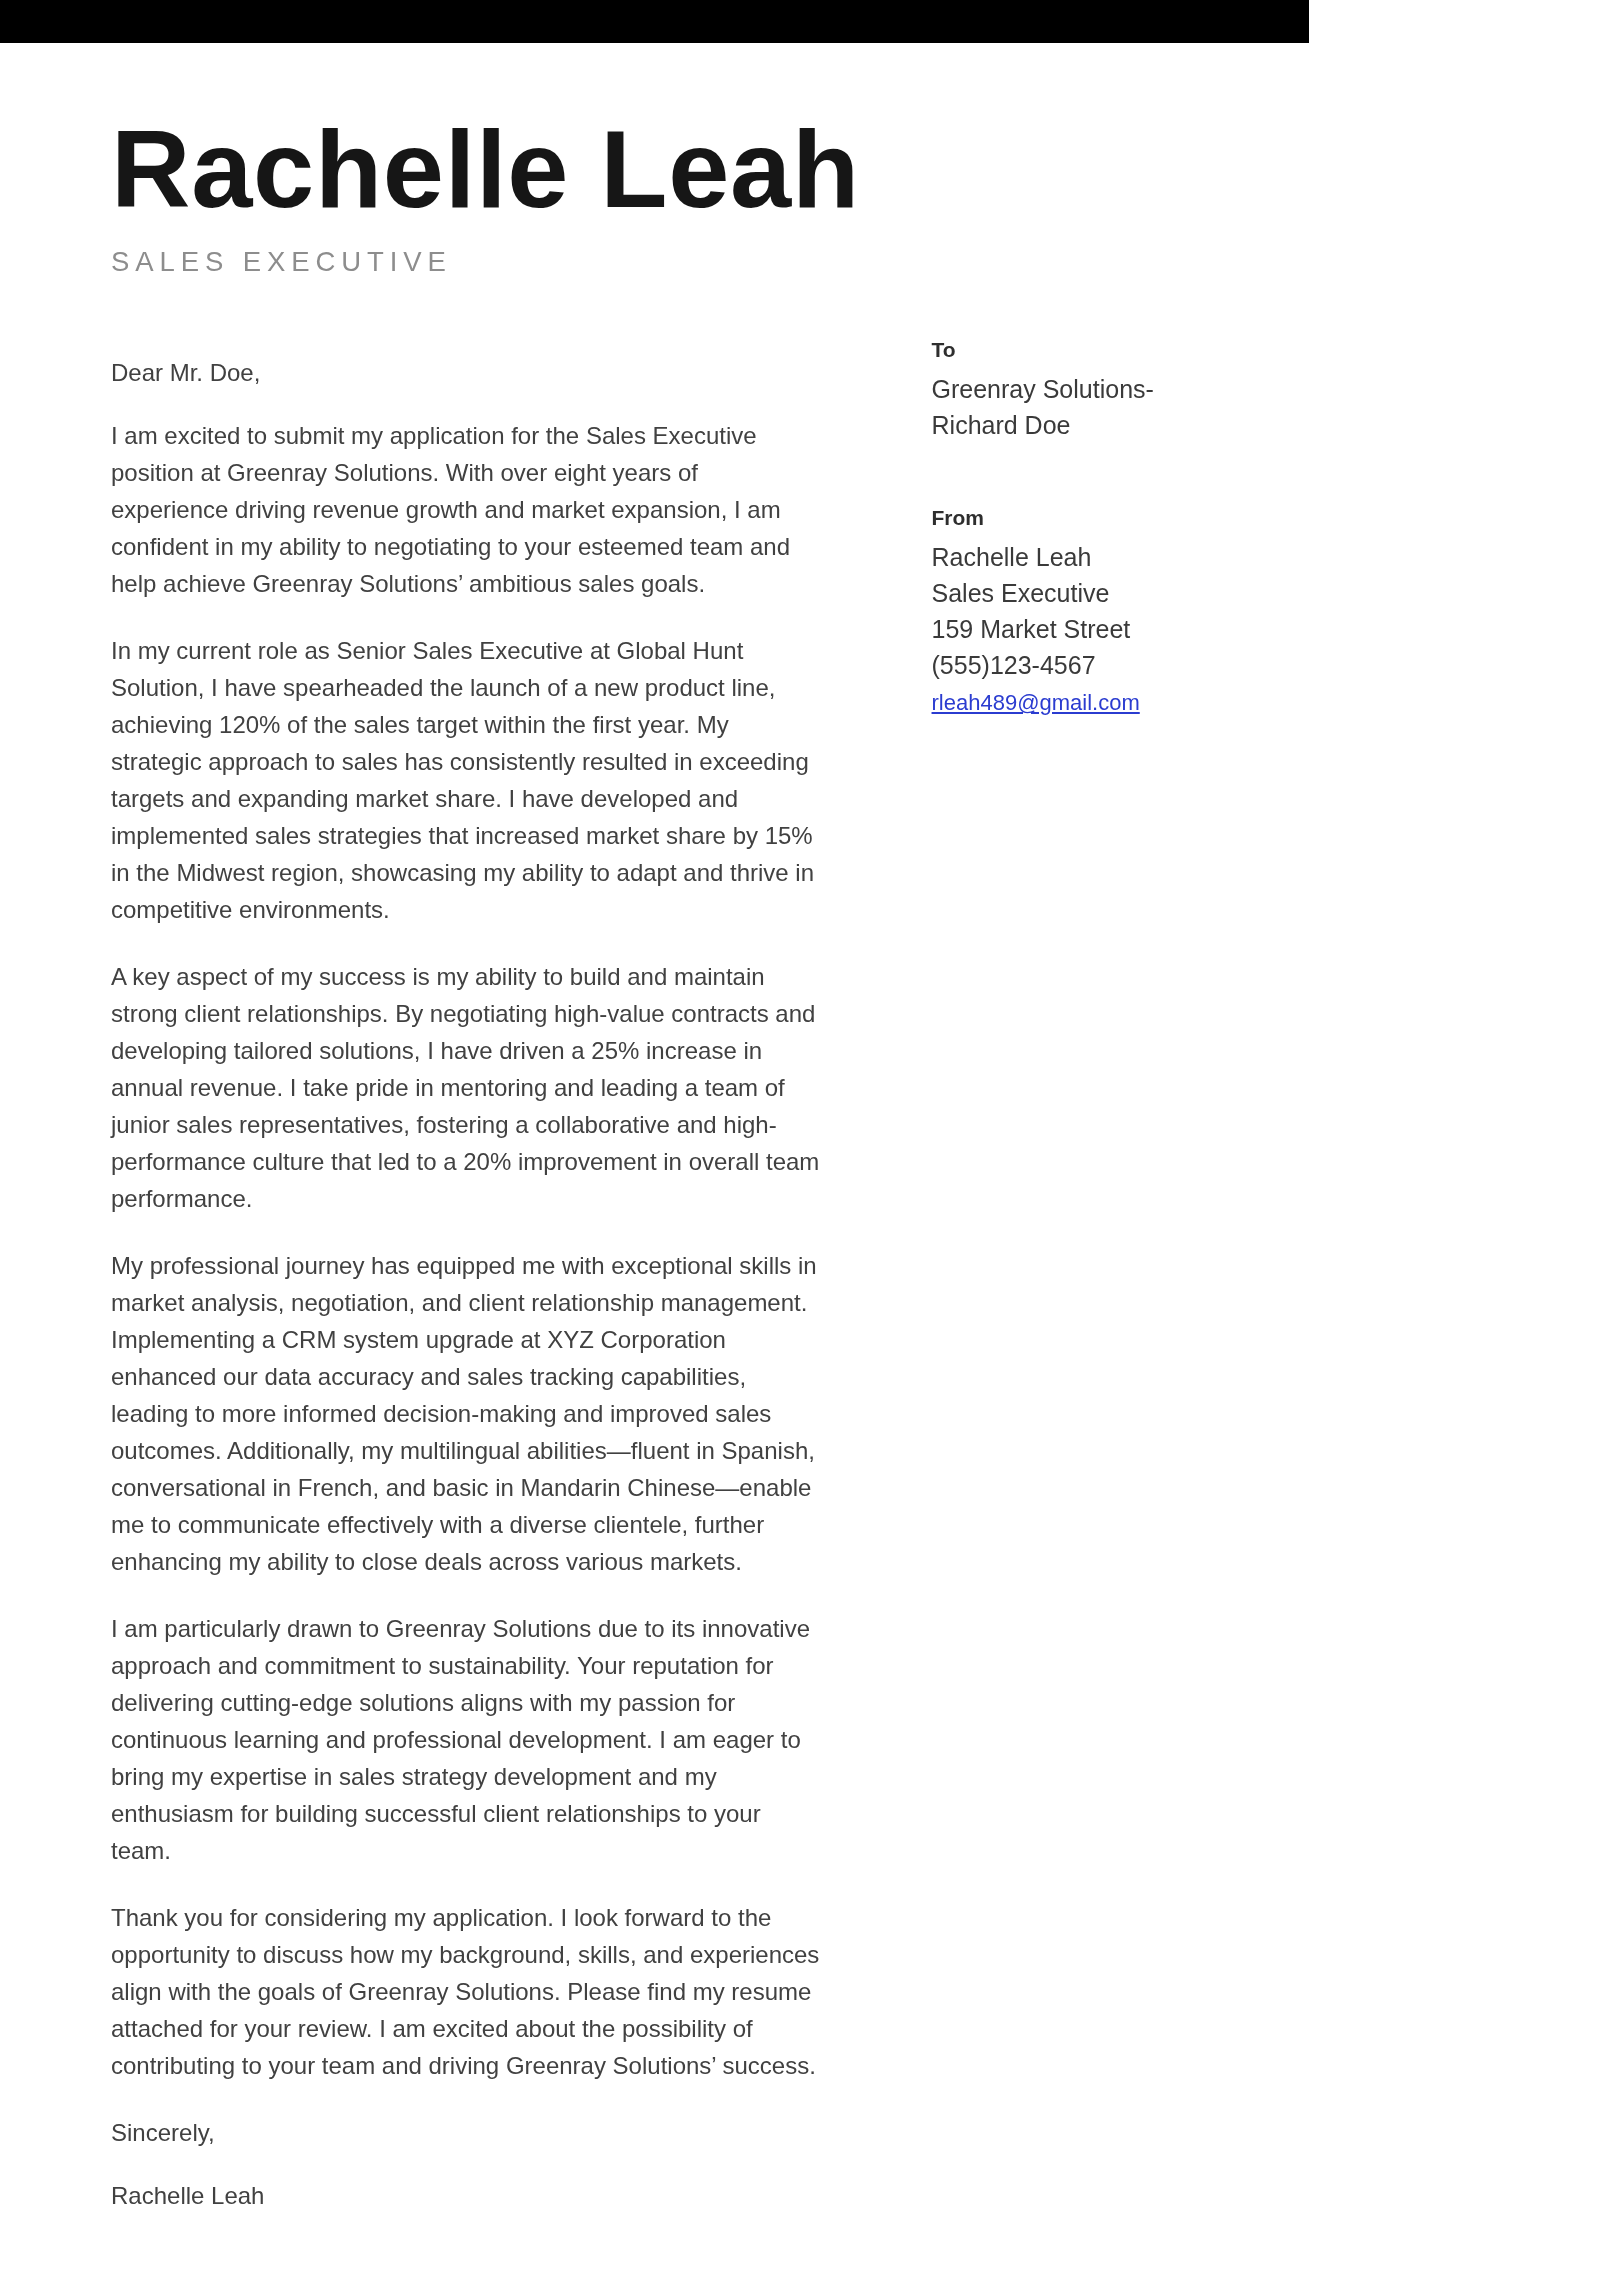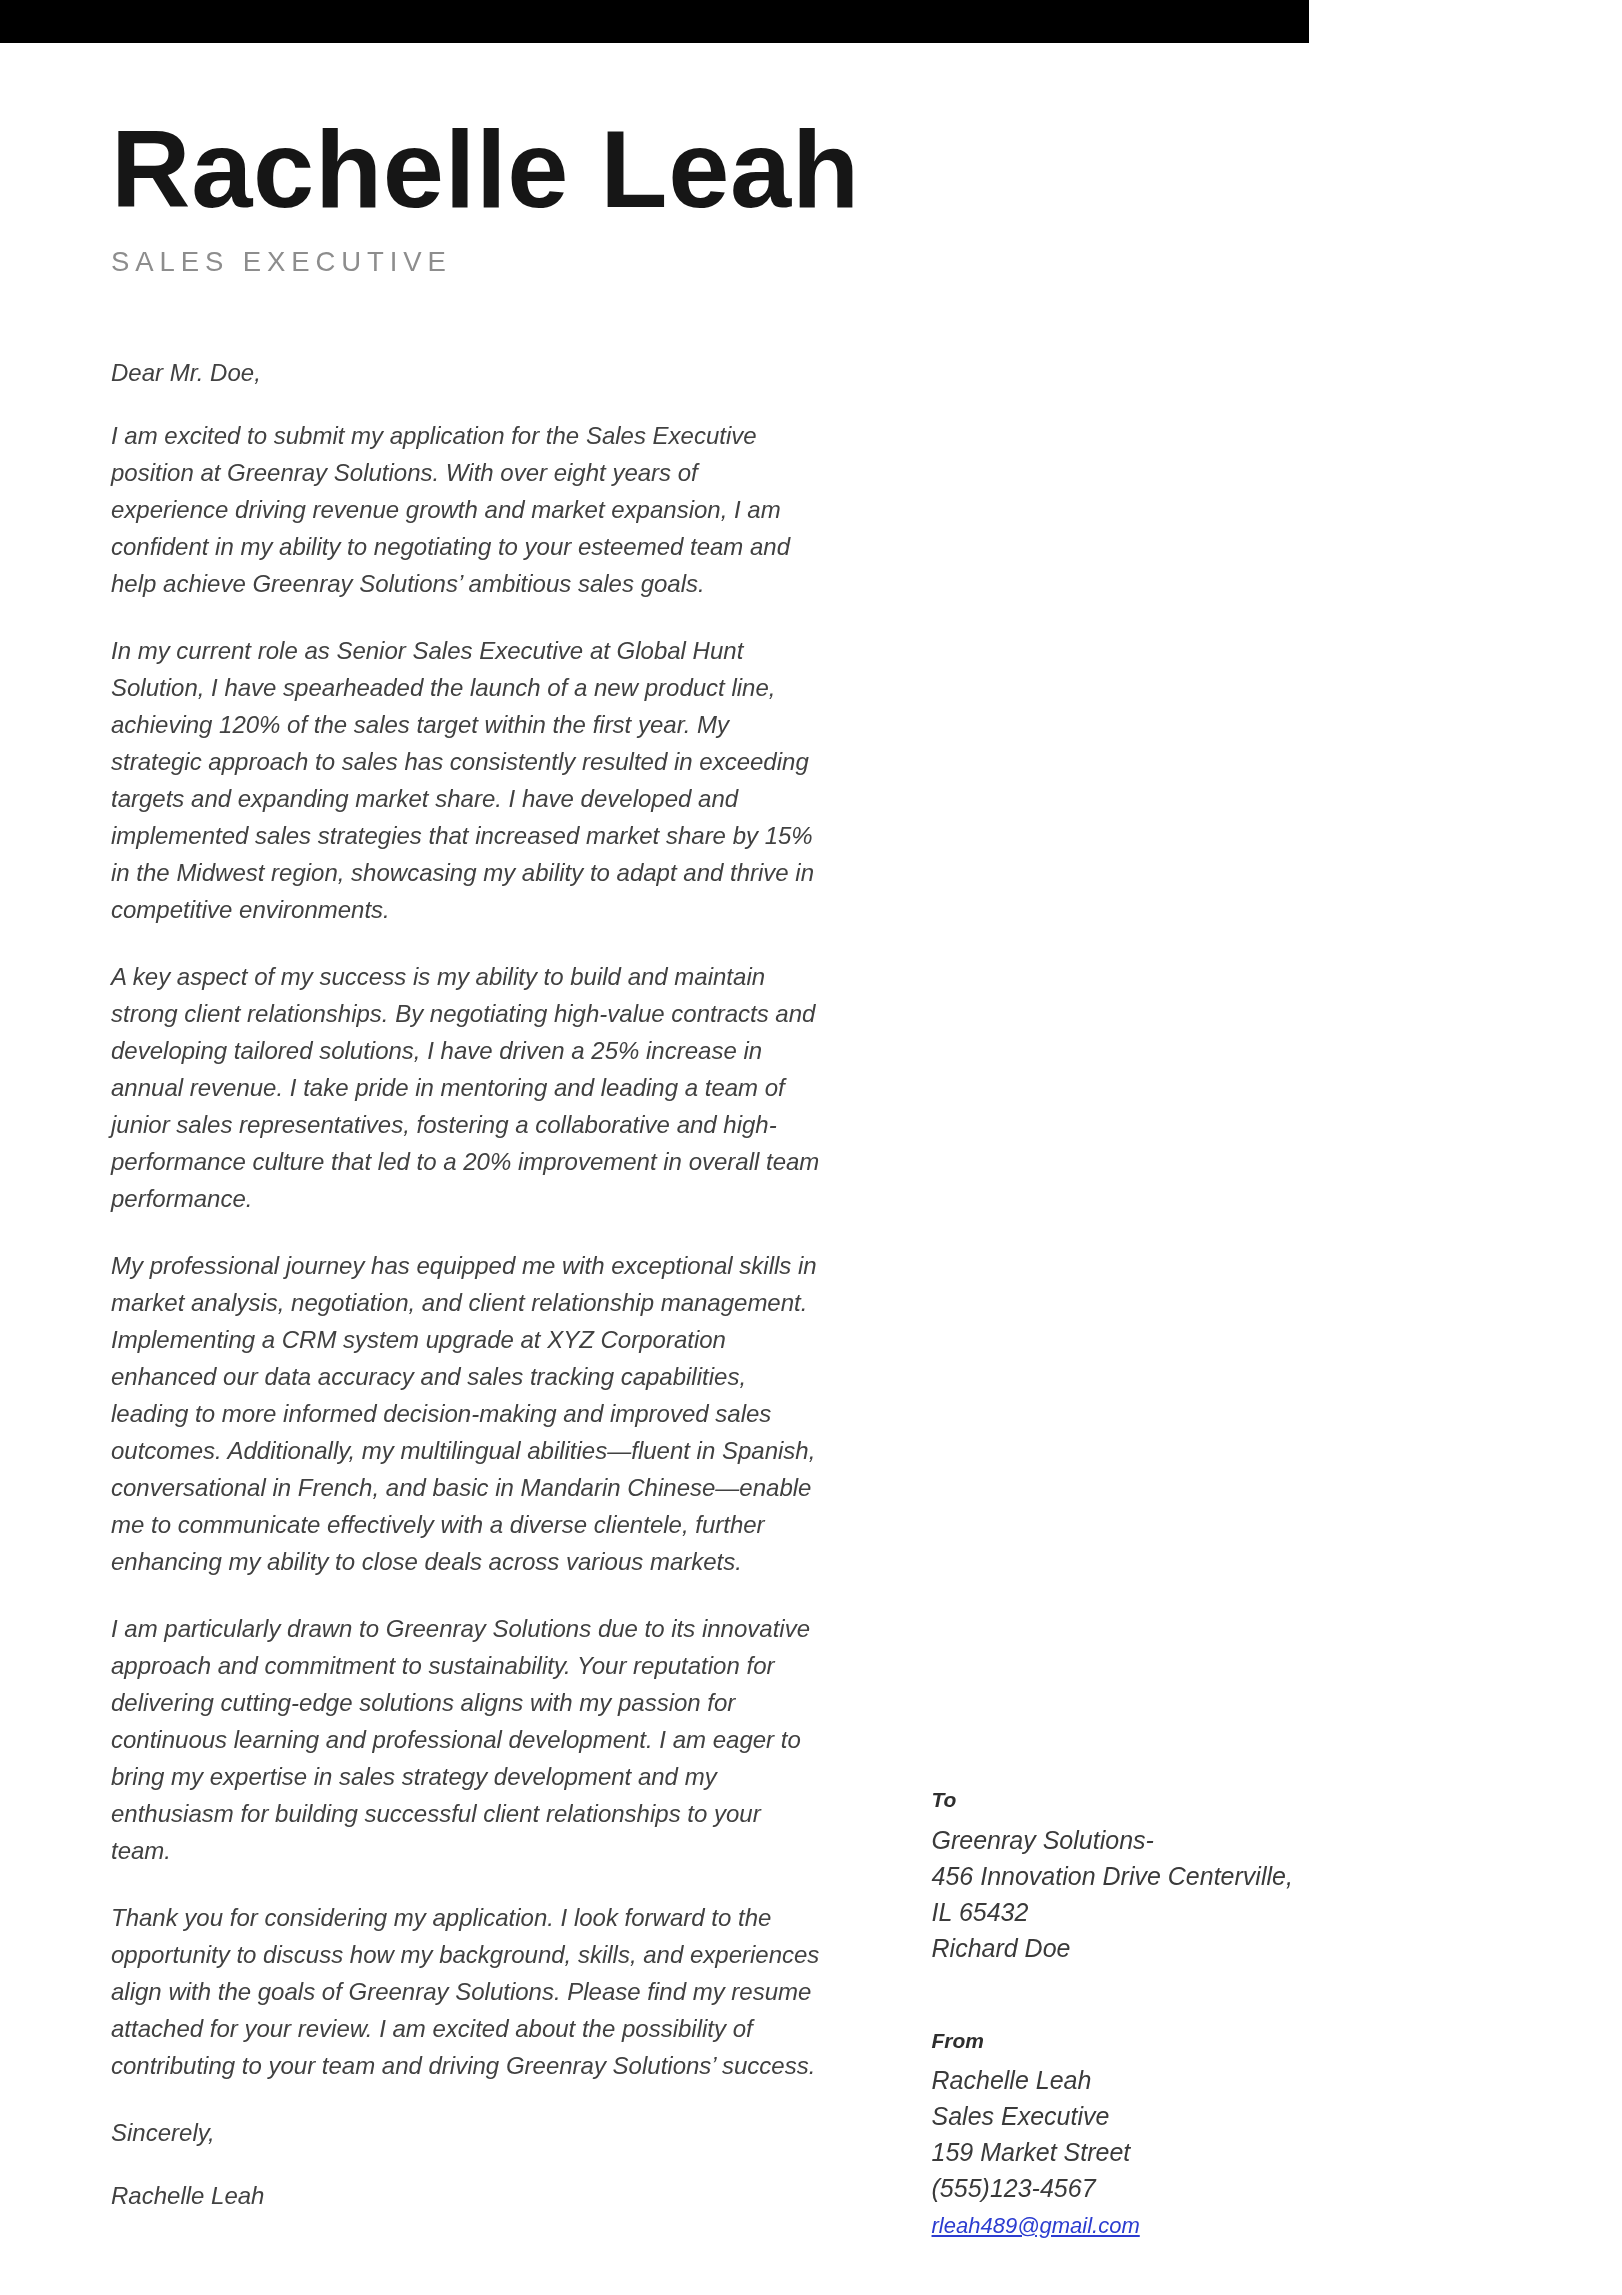--- a/index.html
+++ b/index.html
@@ -29,23 +29,22 @@
   }
   .subtitle {
     margin-top: 19.6px;
     font-size: 27.5px;
     font-weight: 500;
     letter-spacing: 5.9px;
     color: #8d8d8d;
   }
   .content {
     display: flex;
-    align-items: flex-end;
+    align-items: flex-start;
     margin: 60px 10px 0 111px;
-    font-style: italic;
   }
   .letter {
     width: 874px;
     padding-top: 15.7px;
   }
   .letter p {
     font-size: 24px;
     line-height: 37px;
     color: #414141;
     margin-bottom: 30px;
@@ -102,21 +101,20 @@
       <p>Thank you for considering my application. I look forward to the opportunity to discuss how my background, skills, and experiences align with the goals of Greenray Solutions. Please find my resume attached for your review. I am excited about the possibility of contributing to your team and driving Greenray Solutions’ success.</p>
       <p class="closing">Sincerely,</p>
       <p>Rachelle Leah</p>
     </div>
 
     <div class="aside">
 
       <div class="to-block">
         <div class="block-label">To</div>
         <div class="line">Greenray Solutions-</div>
-        <div class="line">456 Innovation Drive Centerville, IL 65432</div>
         <div class="line">Richard Doe</div>
       </div>
 
       <div class="from-block">
         <div class="block-label">From</div>
         <div class="line">Rachelle Leah</div>
         <div class="line">Sales Executive</div>
         <div class="line">159 Market Street</div>
         <div class="line">(555)123-4567</div>
         <div class="line"><a class="email-link">rleah489@gmail.com</a></div>

